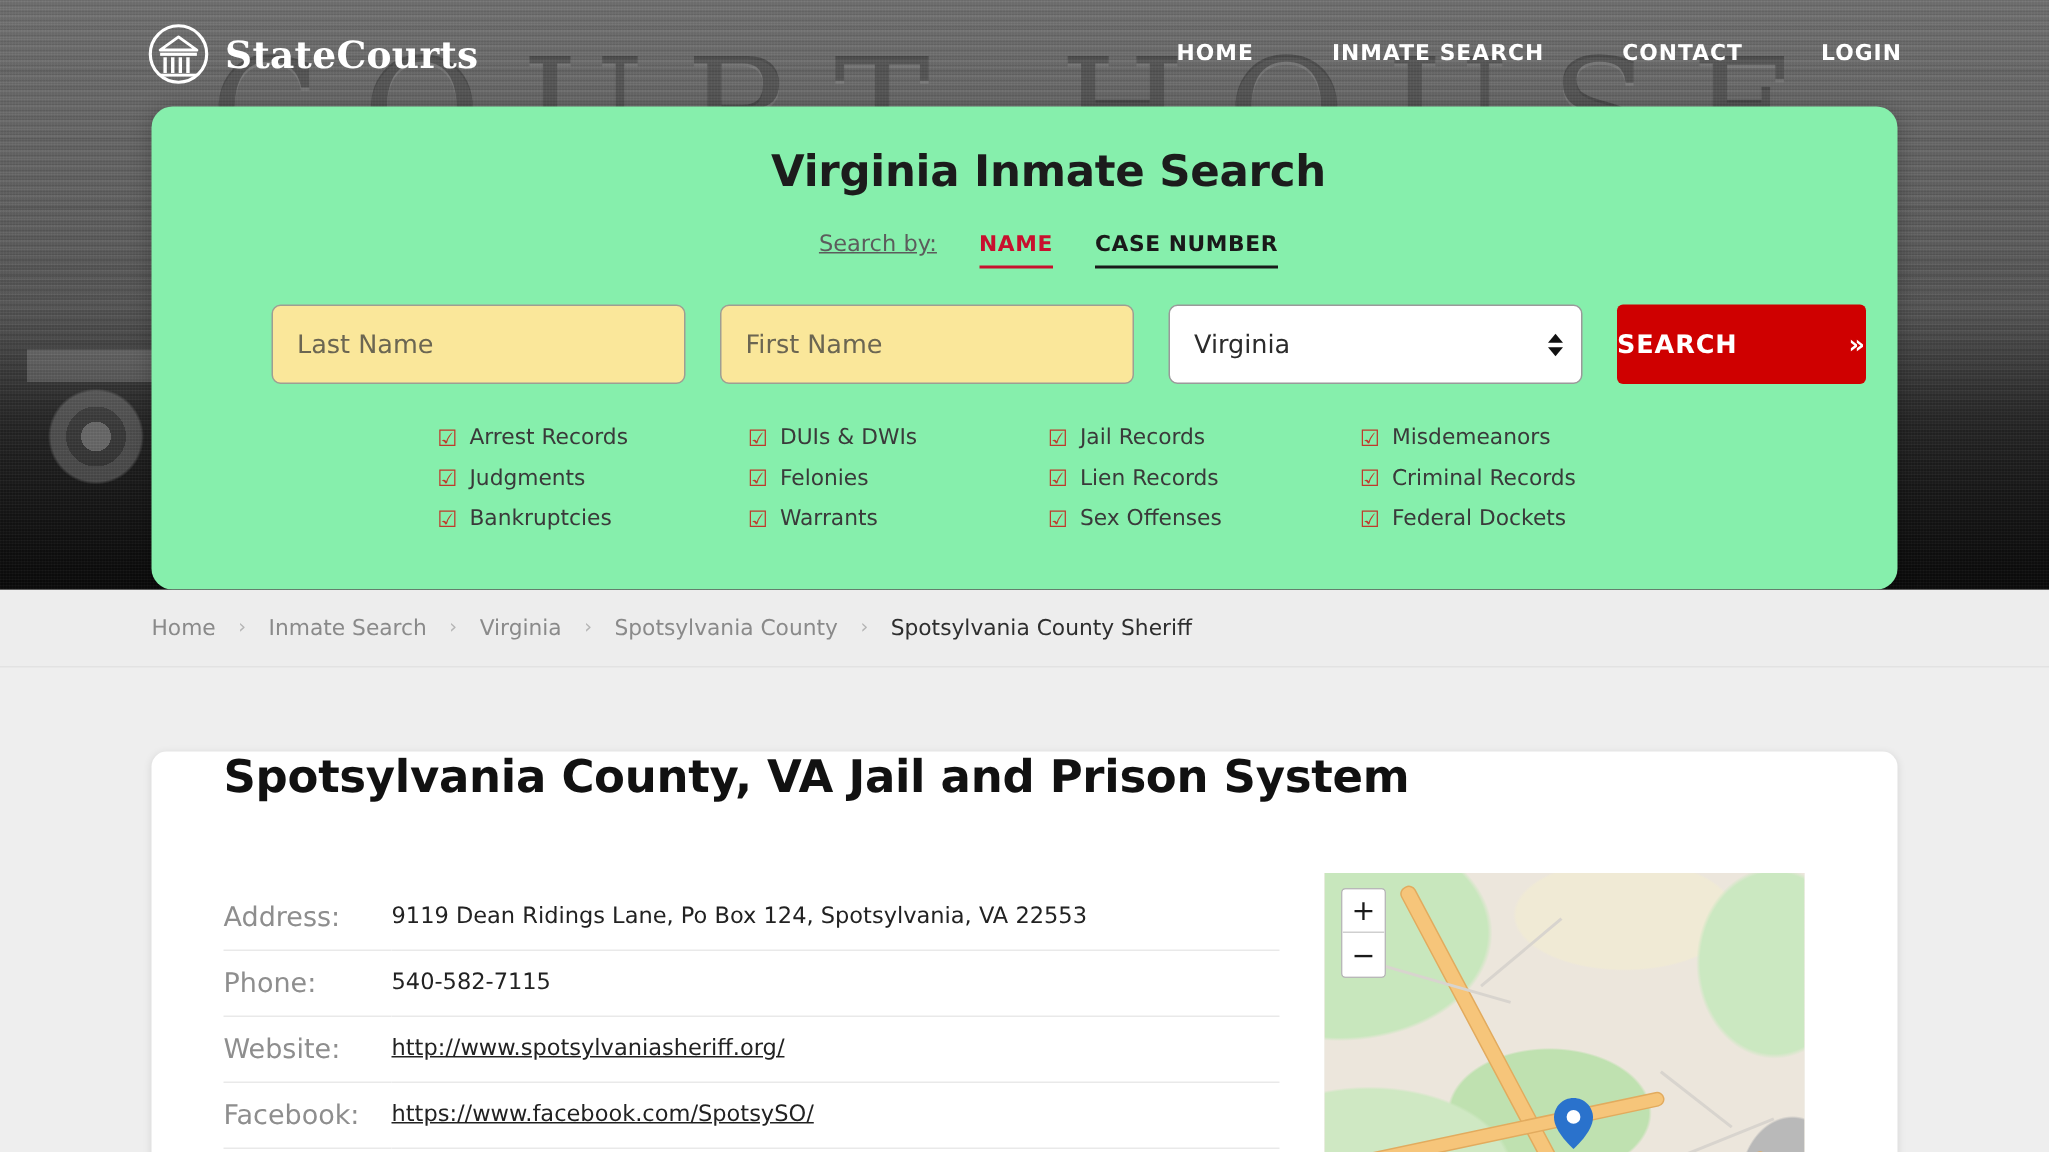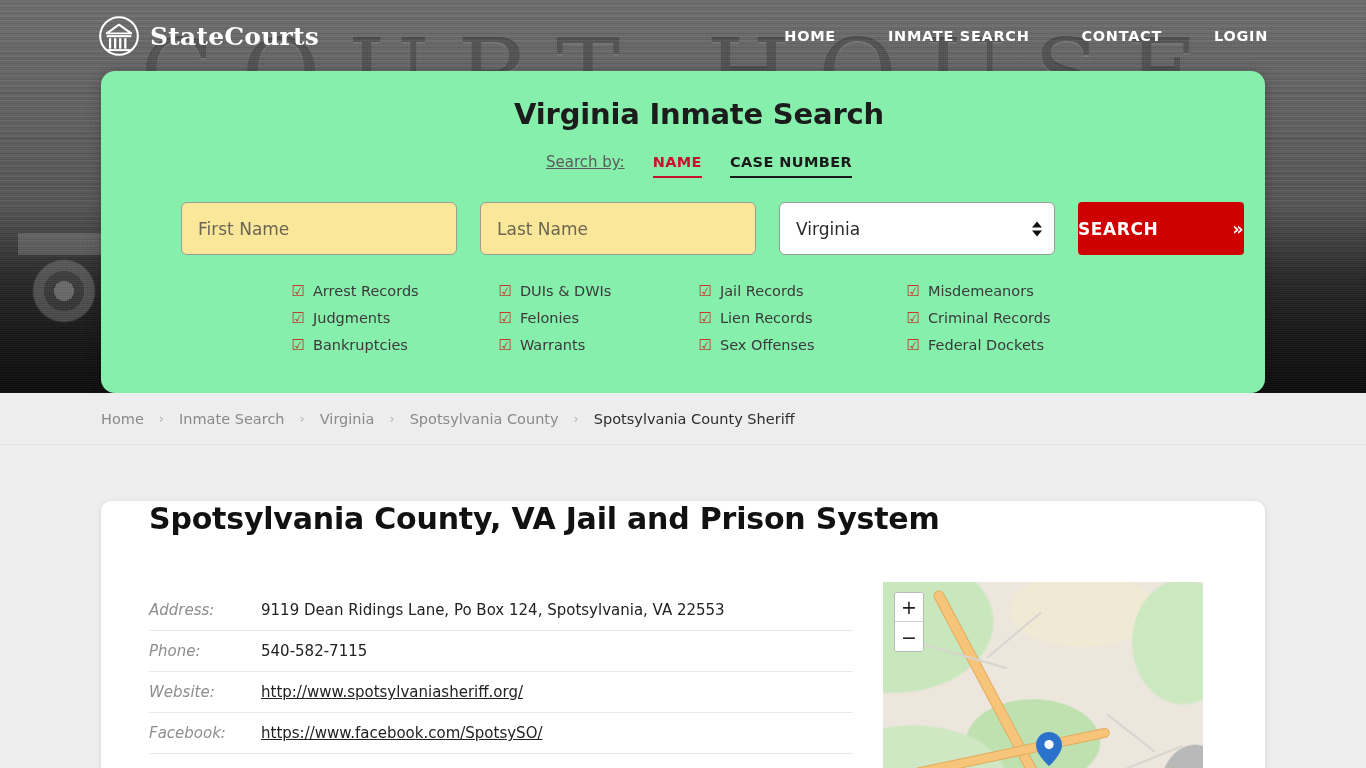--- a/index.html
+++ b/index.html
@@ -330,26 +330,25 @@
   }
   .info-table {
     width: 704px;
     margin-top: 54px;
     border-collapse: collapse;
   }
   .info-table tr { border-bottom: 1px solid #e9e9e9; }
   .info-table th {
     text-align: left;
     font-weight: 400;
-    font-size: 15px;
+    font-size: 18px;
     color: #8e8e8e;
     width: 112px;
     padding: 11px 0;
     vertical-align: top;
-    font-style: italic;
   }
   .info-table td {
     font-size: 15px;
     color: #222222;
     padding: 11px 0;
     vertical-align: top;
   }
   .info-table td a {
     color: #222222;
     text-decoration: underline;
@@ -478,22 +477,22 @@
   <div class="search-card">
     <div class="sc-title">Virginia Inmate Search</div>
 
     <div class="searchby-row">
       <span class="searchby-label">Search by:</span>
       <span class="tab tab-name">NAME</span>
       <span class="tab tab-case">CASE NUMBER</span>
     </div>
 
     <div class="form-row">
+      <input class="field" type="text" placeholder="Last Name" style="">
       <input class="field" type="text" placeholder="First Name" style="">
-      <input class="field" type="text" placeholder="Last Name" style="">
       <div class="select-wrap">
         <div class="select-box">Virginia</div>
         <span class="select-arrows">
           <i class="up"></i>
             <i class="down"></i>
         </span>
       </div>
       <button class="search-btn">
         <span>SEARCH</span>
         <span>»</span>

